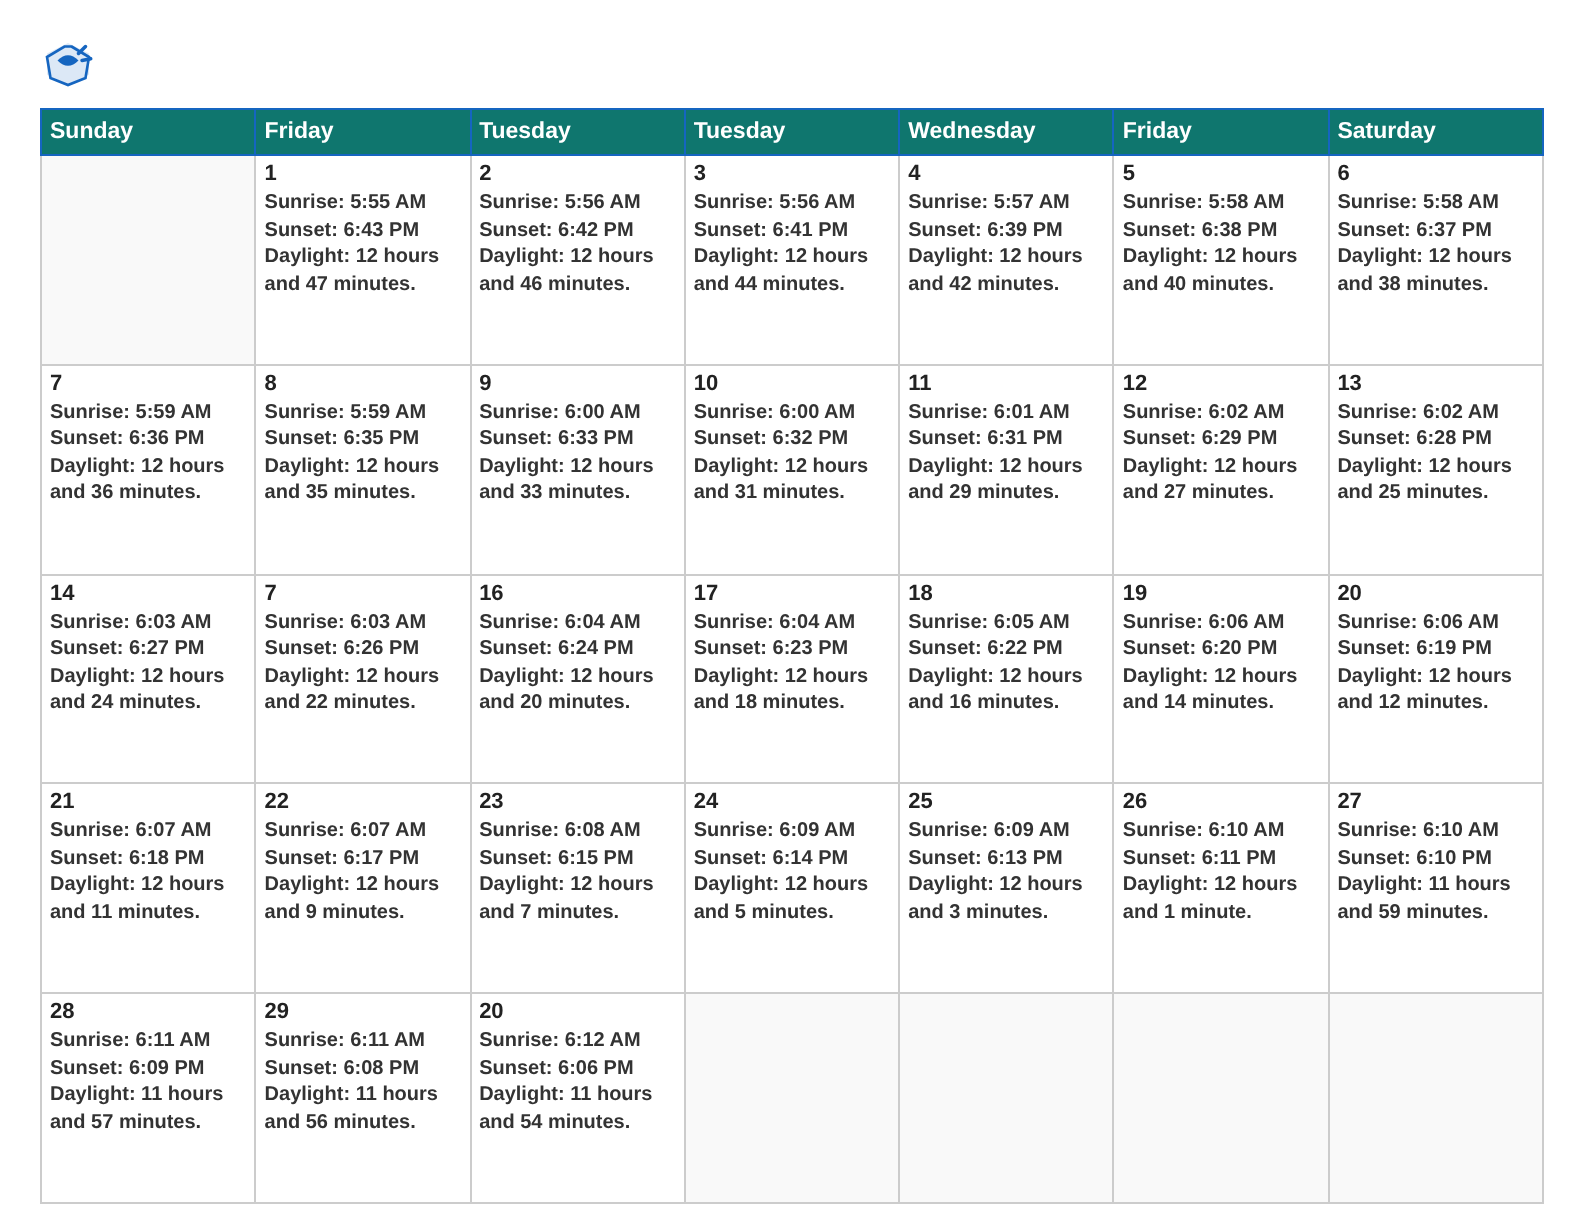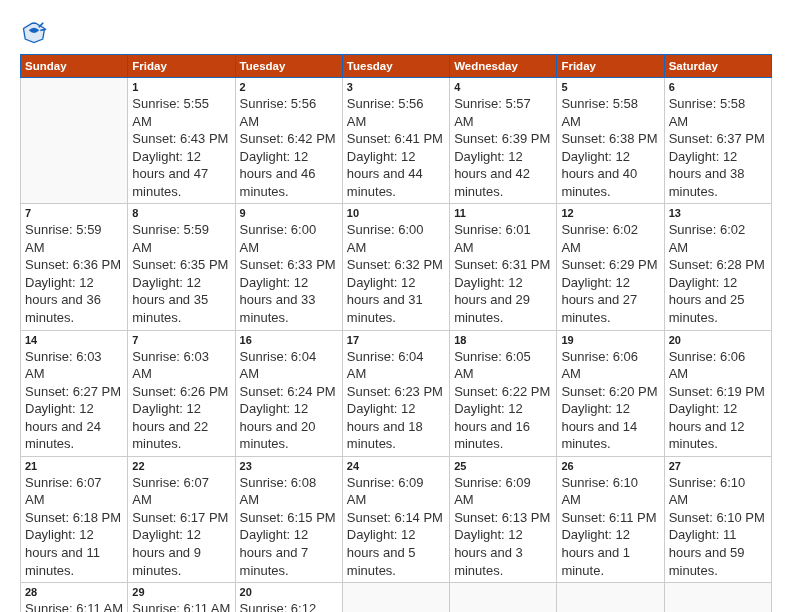--- a/index.html
+++ b/index.html
@@ -62,21 +62,21 @@
       color: #444;
     }
     .calendar {
       flex: 1;
       border: 1px solid #ccc;
       border-collapse: collapse;
       width: 100%;
       table-layout: fixed;
     }
     .calendar th {
-      background-color: #c2410c;
+      background-color: #0f766e;
       color: #fff;
       font-size: 11.5px;
       font-weight: bold;
       padding: 5px 4px;
       text-align: left;
       border: 1px solid #1565C0;
     }
     .calendar td {
       border: 1px solid #ccc;
       vertical-align: top;
@@ -90,23 +90,24 @@
       background: #f9f9f9;
     }
     .day-num {
       font-size: 11px;
       font-weight: bold;
       color: #222;
       margin-bottom: 2px;
       display: block;
     }
     .cell-text {
-      font-size: 13px;
+      font-size: 10px;
       line-height: 1.35;
       color: #333;
+      font-weight: bold;
     }
   </style>
 </head>
 <body>
 
 <div class="page">
   <div class="header">
     <div class="logo">
       <svg class="logo-icon" viewBox="0 0 32 32">
         <polygon points="16,4 28,10 28,22 16,28 4,22 4,10" fill="#1565C0" opacity="0.15"></polygon>

